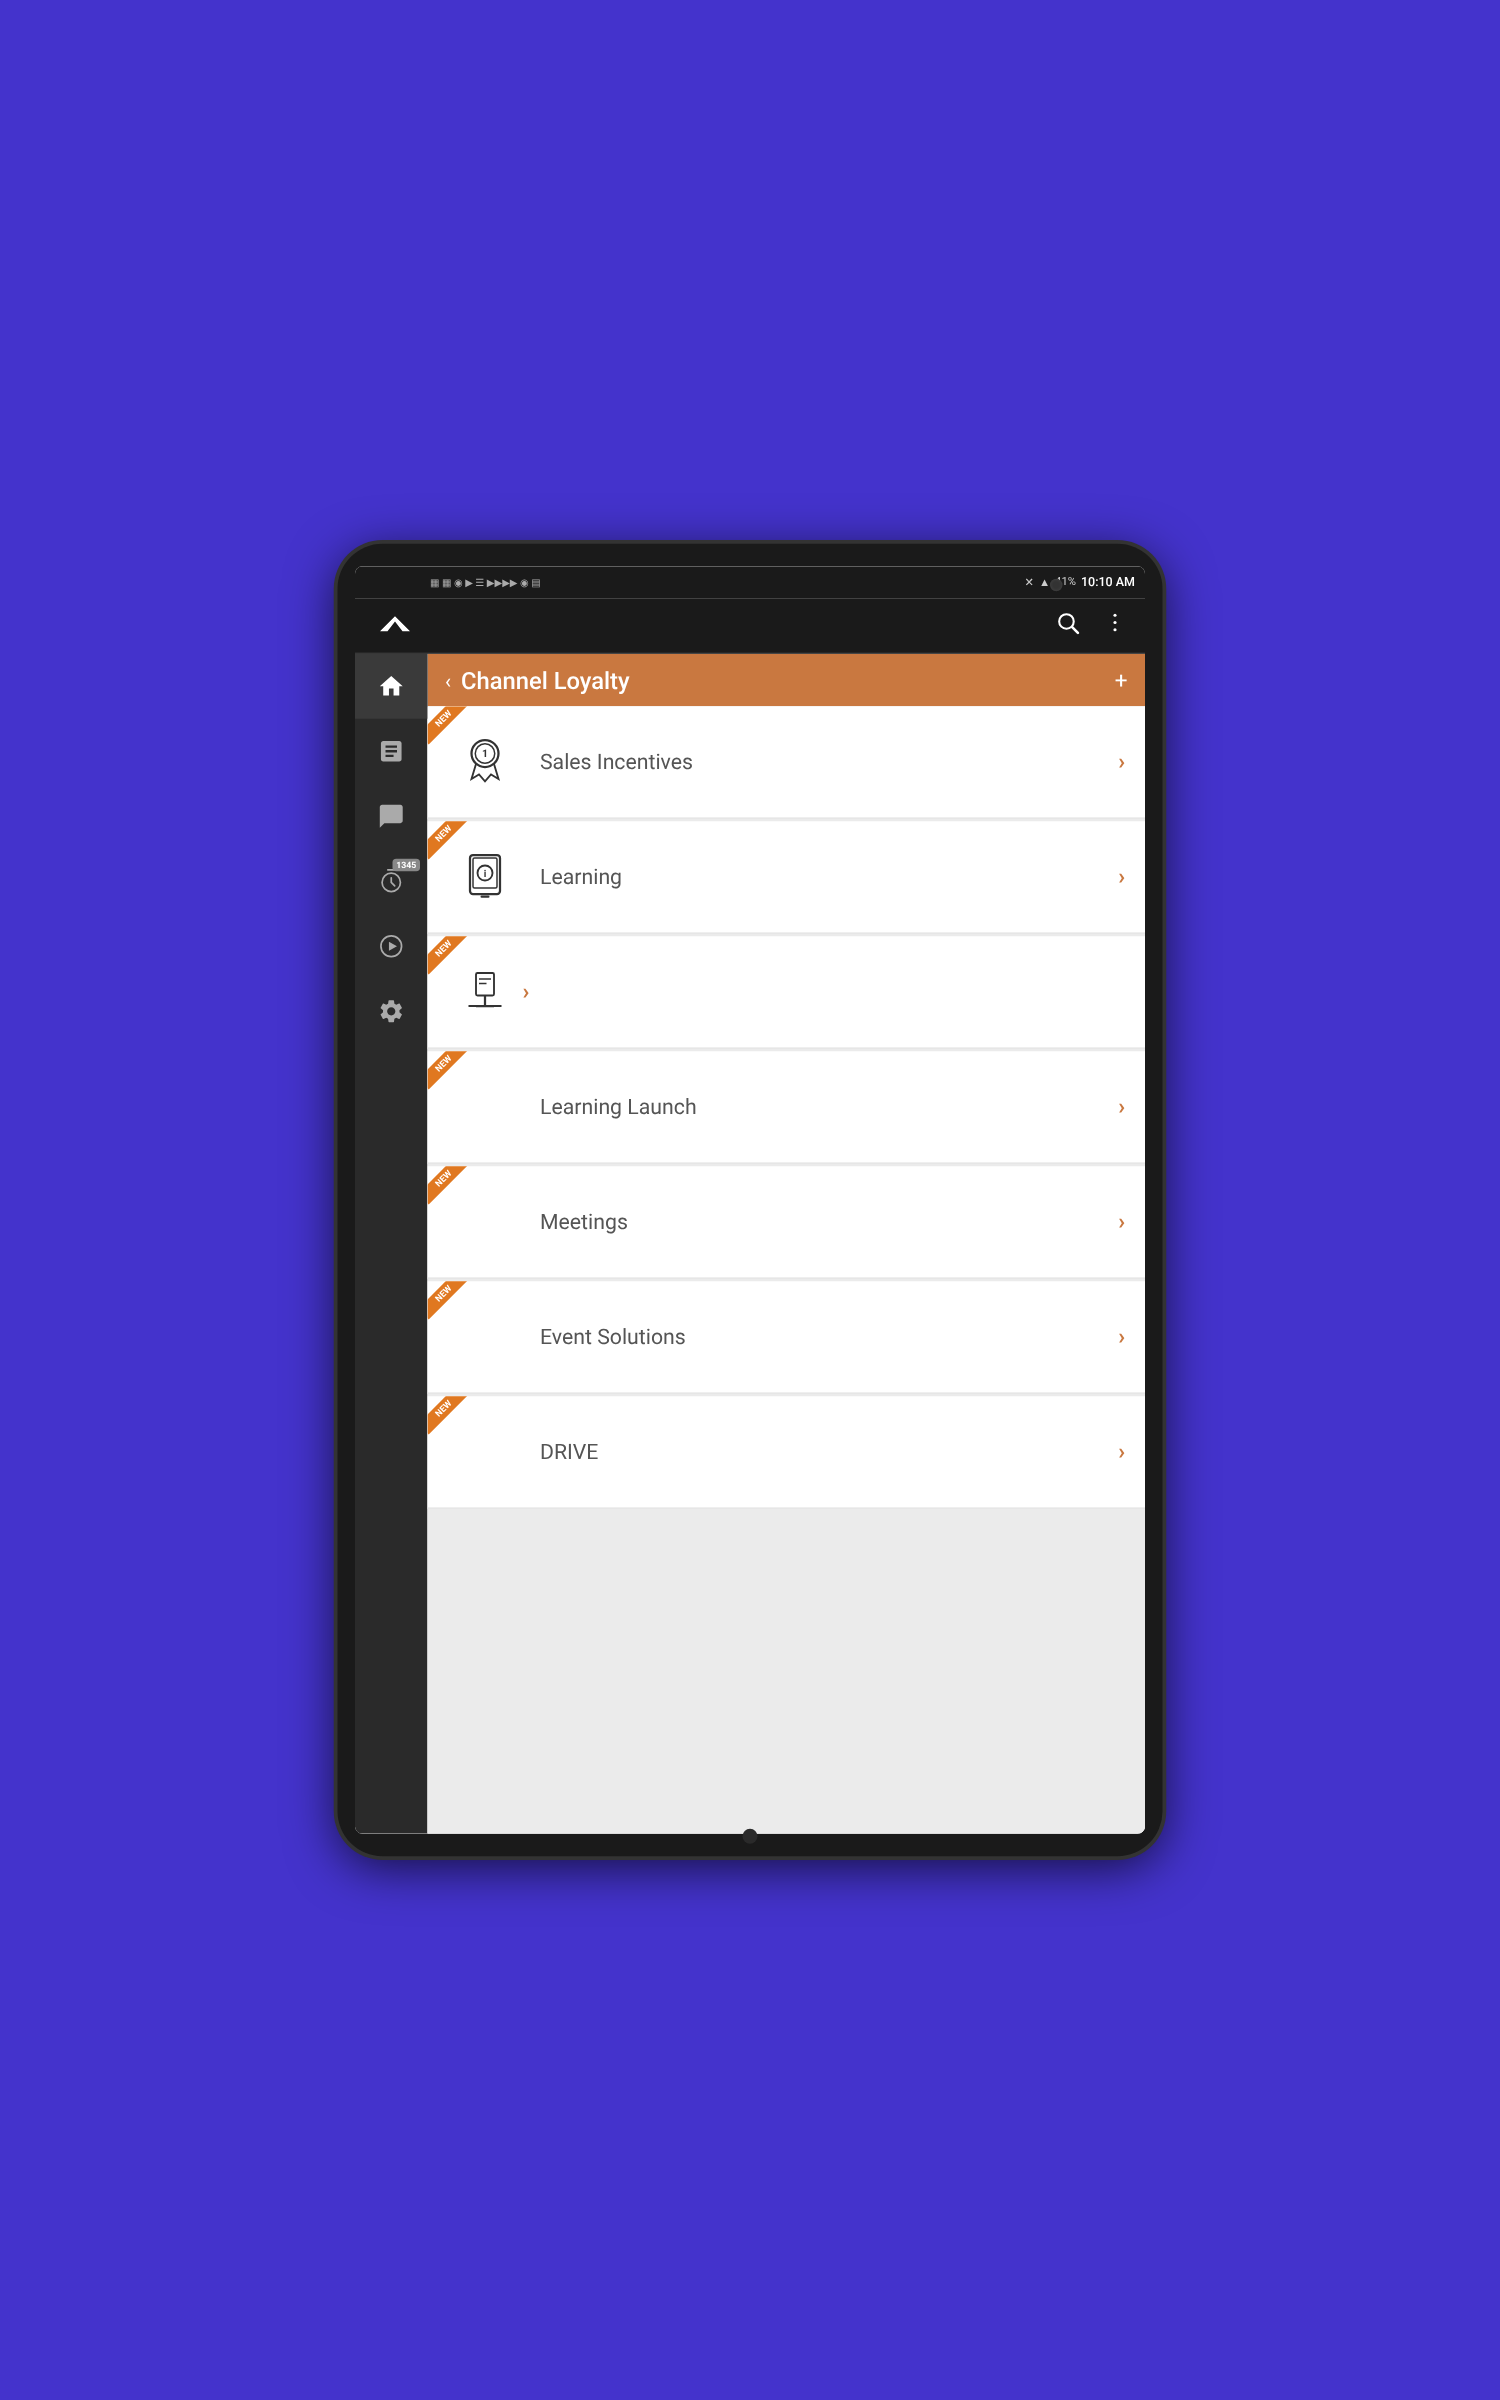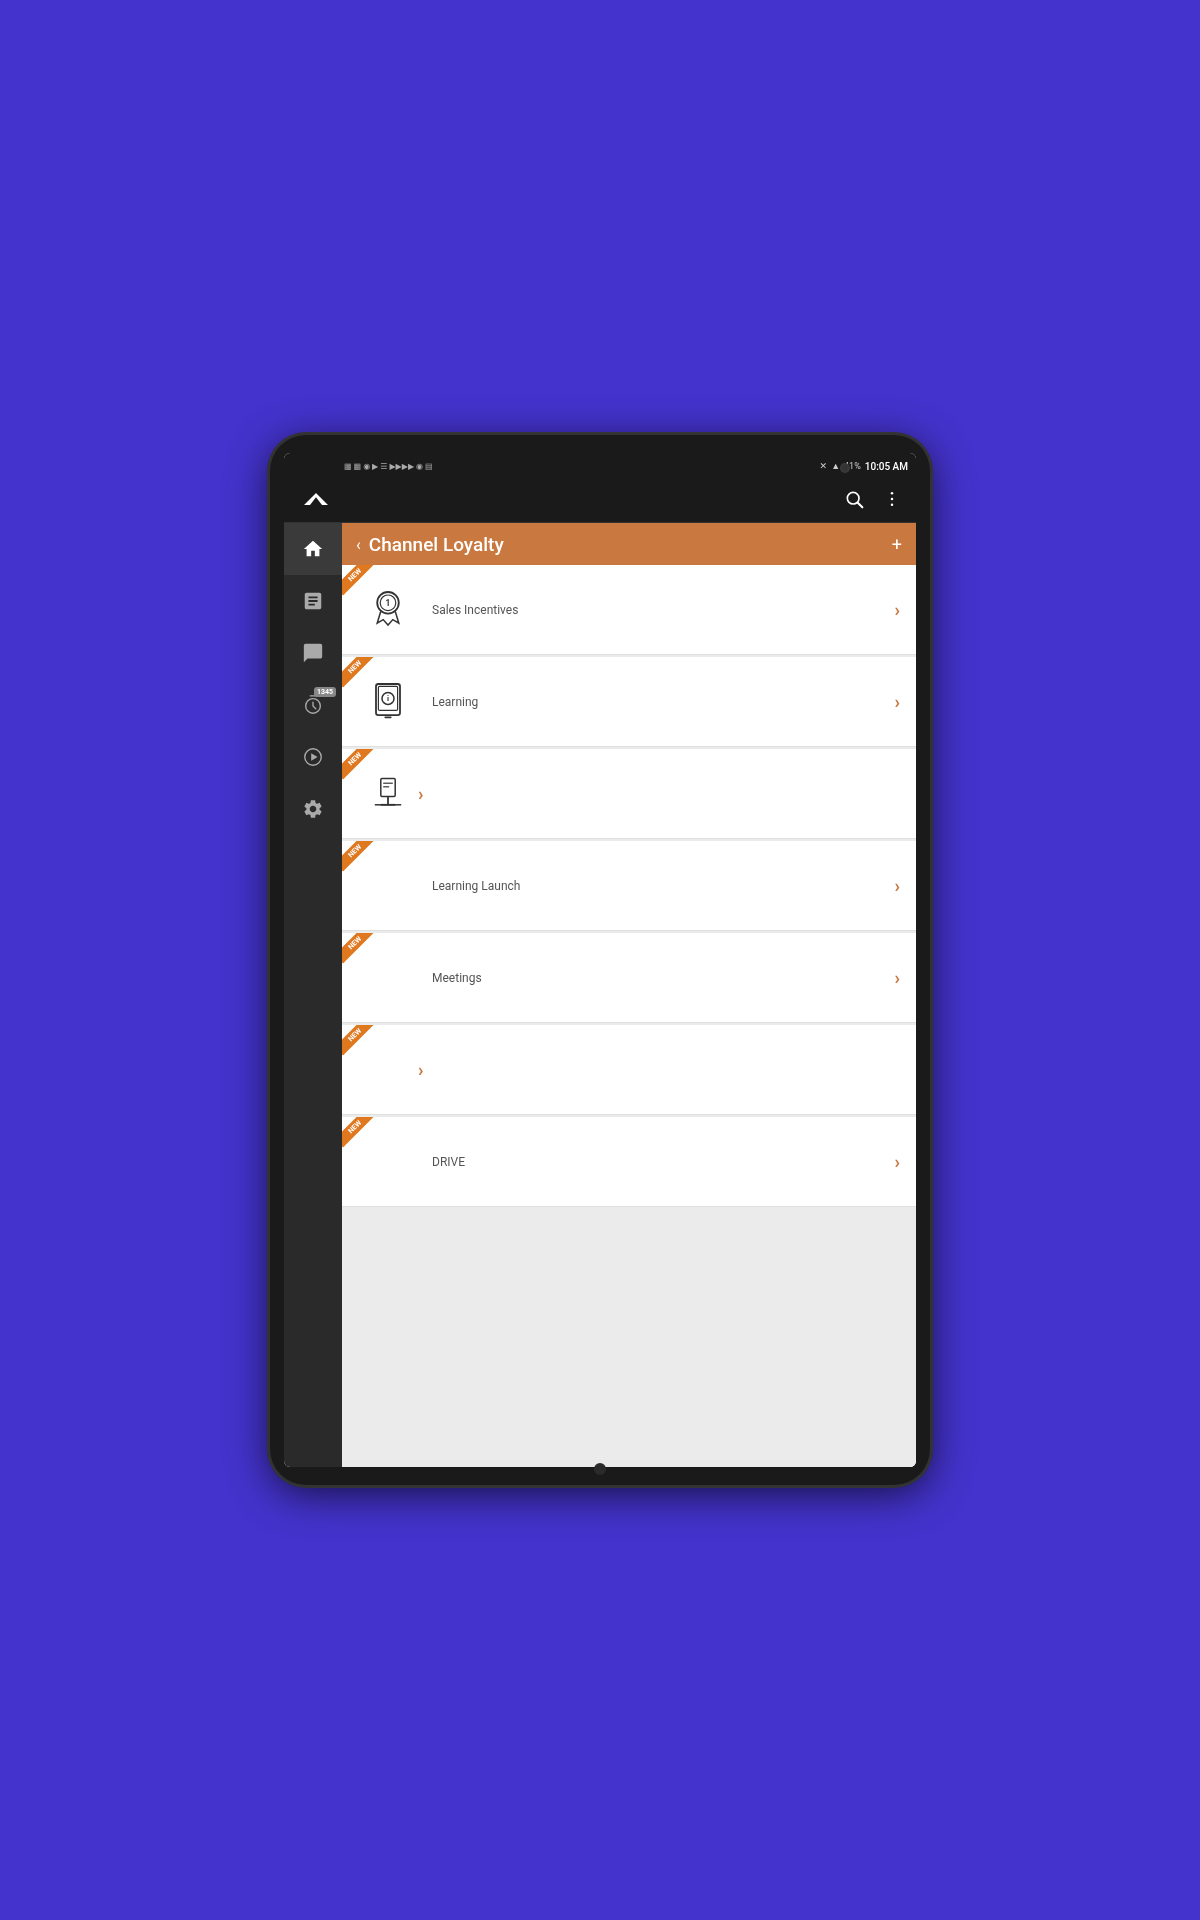--- a/index.html
+++ b/index.html
@@ -273,21 +273,21 @@
     }
 
     .menu-icon svg {
       width: 48px;
       height: 48px;
       fill: #333;
     }
 
     .menu-label {
       flex: 1;
-      font-size: 12px;
+      font-size: 17px;
       color: #555;
       padding-left: 14px;
       font-weight: 400;
     }
 
     .menu-chevron {
       color: #c97840;
       font-size: 18px;
       font-weight: bold;
     }
@@ -309,21 +309,21 @@
         <span>▶</span>
         <span>☰</span>
         <span>▶▶▶▶</span>
         <span>◉</span>
         <span>▤</span>
       </div>
       <div class="status-icons-right">
         <span>✕</span>
         <span>▲</span>
         <span>41%</span>
-        <span class="status-time">10:05 AM</span>
+        <span class="status-time">10:10 AM</span>
       </div>
     </div>
 
     <div class="app-bar">
       <div>
         <svg class="app-logo" viewBox="0 0 60 30" fill="none">
           <polygon points="10,25 30,5 50,25 40,25 30,12 20,25" fill="#fff"></polygon>
         </svg>
       </div>
       <div class="app-bar-actions">
@@ -472,20 +472,21 @@
             <div class="menu-icon" style="width:60px;"></div>
             <span class="menu-label">Meetings</span>
             <span class="menu-chevron">›</span>
           </div>
 
           <div class="menu-item">
             <div class="new-badge">
               <div class="new-badge-inner">NEW</div>
             </div>
             <div class="menu-icon" style="width:60px;"></div>
+            <span class="menu-label">Event Solutions</span>
             <span class="menu-chevron">›</span>
           </div>
 
           <div class="menu-item">
             <div class="new-badge">
               <div class="new-badge-inner">NEW</div>
             </div>
             <div class="menu-icon" style="width:60px;"></div>
             <span class="menu-label">DRIVE</span>
             <span class="menu-chevron">›</span>

